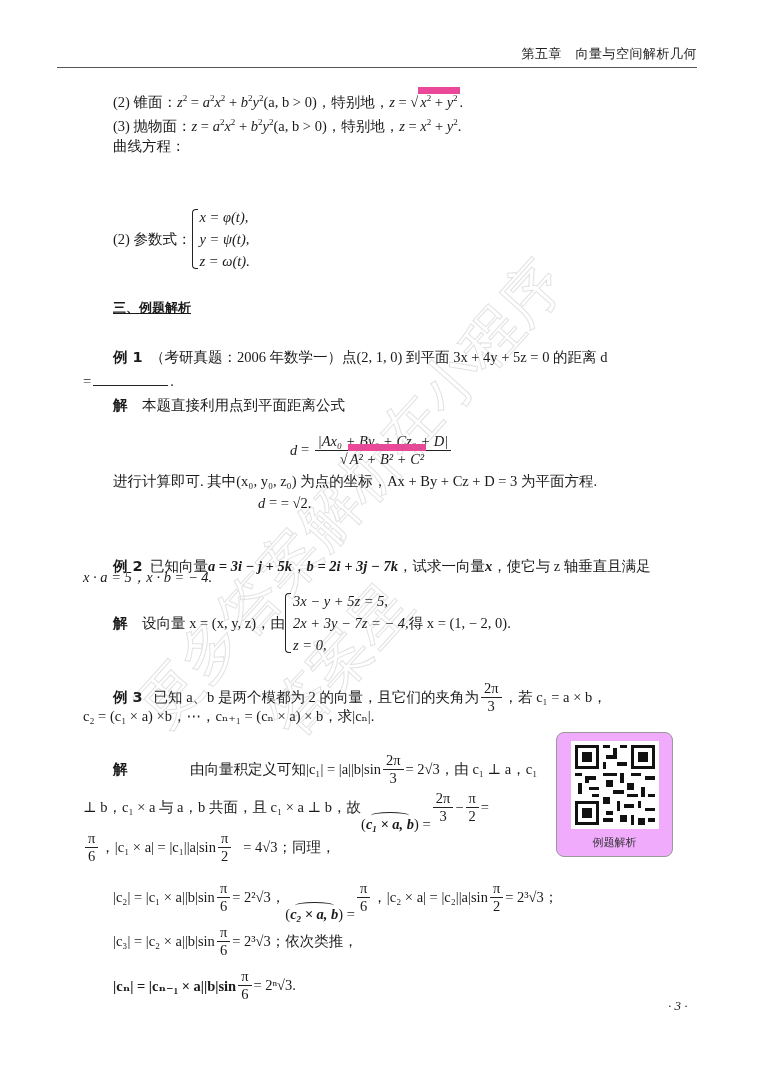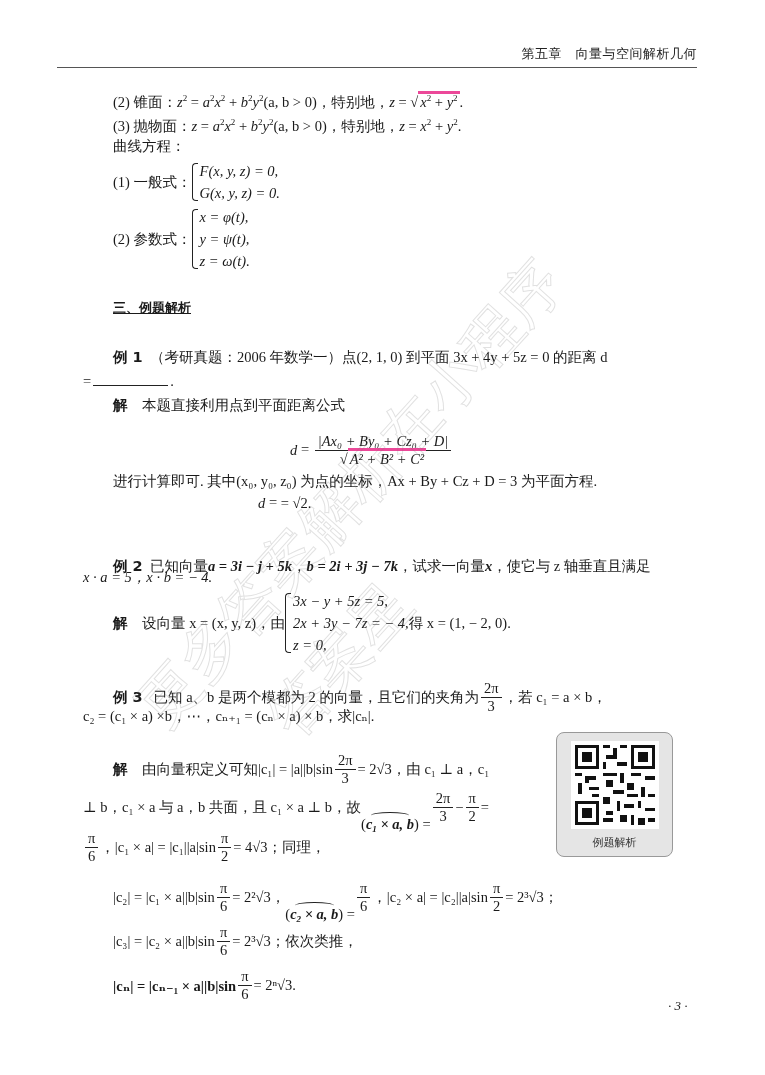--- a/index.html
+++ b/index.html
@@ -12,35 +12,35 @@
                   font-size: 13px; letter-spacing: 0.5px; color: #222; }
   .line { position: absolute; white-space: nowrap; line-height: 20px; }
   .i { font-style: italic; }
   .b { font-weight: bold; font-style: italic; }
   .sup { font-size: 9px; vertical-align: 6px; }
   .sub { font-size: 9px; vertical-align: -3px; }
   .frac { display: inline-block; vertical-align: middle; text-align: center; margin: 14px 2px; }
   .frac .num { display: block; padding: 0 3px; border-bottom: 1px solid #222; line-height: 17px; }
   .frac .den { display: block; padding: 0 3px; line-height: 17px; }
   .sqrt { display: inline-block; }
-  .sqrt .rad { border-top: 3px solid #ec4899; padding: 0 2px; }
+  .sqrt .rad { border-top: 7px solid #ec4899; padding: 0 2px; }
   .brace-sys { display: inline-block; vertical-align: middle; position: relative; padding-left: 8px; }
   .brace-sys::before { content: ""; position: absolute; left: 0; top: 3px; bottom: 3px; width: 5px;
                        border-left: 1.2px solid #222; border-top: 1.2px solid #222; border-bottom: 1.2px solid #222;
                        border-radius: 4px 0 0 4px; }
   .brace-sys .row { display: block; line-height: 22px; }
   .section-title { font-family: "DejaVu Sans", sans-serif; font-weight: bold; font-size: 13px; text-decoration: underline; }
   .ex-label { font-family: "DejaVu Sans", sans-serif; font-weight: bold; }
   .jie { font-family: "DejaVu Sans", sans-serif; font-weight: bold; }
   .blank { display: inline-block; width: 75px; border-bottom: 1px solid #222; height: 13px; margin: 0 2px; }
   .hat { position: relative; display: inline-block; margin-top: 35px; }
   .hat::before { content: ""; position: absolute; left: 10%; right: 10%; top: -4px; height: 6px;
                  border-top: 1px solid #222; border-radius: 50% 50% 0 0; }
   .qr-box { position: absolute; left: 556px; top: 732px; width: 115px; height: 123px;
-            background: #e5e5e5; border: 1px solid #999; border-radius: 8px; }
+            background: #f0abfc; border: 1px solid #999; border-radius: 8px; }
   .qr { position: absolute; left: 14px; top: 8px; width: 88px; height: 88px; background: #fff; }
   .qr-caption { position: absolute; left: 0; right: 0; bottom: 6px; text-align: center;
                 font-family: "DejaVu Sans", sans-serif; font-size: 11px; color: #333; }
   .page-num { position: absolute; left: 668px; top: 998px; font-size: 13px; font-style: italic; color: #222; }
   .watermark { position: absolute; font-family: "DejaVu Sans", sans-serif; font-size: 60px;
                color: transparent; -webkit-text-stroke: 1px rgba(120,120,120,0.22);
                transform-origin: left top; white-space: nowrap; pointer-events: none; }
 </style>
 </head>
 <body>
@@ -53,26 +53,20 @@
 
   <div class="line" style="left:113px; top:88px;">
     <span>(2) 锥面：</span><span class="i">z</span><span class="sup">2</span> = <span class="i">a</span><span class="sup">2</span><span class="i">x</span><span class="sup">2</span> + <span class="i">b</span><span class="sup">2</span><span class="i">y</span><span class="sup">2</span><span>(a, b &gt; 0)，特别地，</span><span class="i">z</span> = √<span class="sqrt"><span class="rad"><span class="i">x</span><span class="sup">2</span> + <span class="i">y</span><span class="sup">2</span></span></span>.
   </div>
 
   <div class="line" style="left:113px; top:112px;">
     <span>(3) 抛物面：</span><span class="i">z</span> = <span class="i">a</span><span class="sup">2</span><span class="i">x</span><span class="sup">2</span> + <span class="i">b</span><span class="sup">2</span><span class="i">y</span><span class="sup">2</span><span>(a, b &gt; 0)，特别地，</span><span class="i">z</span> = <span class="i">x</span><span class="sup">2</span> + <span class="i">y</span><span class="sup">2</span>.
   </div>
   <div class="line" style="left:113px; top:136px;">曲线方程：</div>
 
-  <div class="line" style="left:113px; top:160px; line-height:22px;">
-    <span style="vertical-align:middle;">(1) 一般式：</span><span class="brace-sys i">
-      <span class="row">F(x, y, z) = 0,</span>
-      <span class="row">G(x, y, z) = 0.</span>
-    </span>
-  </div>
 
   <div class="line" style="left:113px; top:206px; line-height:22px;">
     <span style="vertical-align:middle;">(2) 参数式：</span><span class="brace-sys i">
       <span class="row">x = φ(t),</span>
       <span class="row">y = ψ(t),</span>
       <span class="row">z = ω(t).</span>
     </span>
   </div>
 
   <div class="line section-title" style="left:113px; top:298px;">三、例题解析</div>
@@ -105,27 +99,27 @@
       <span class="row">z = 0,</span>
     </span><span style="vertical-align:middle;">得 x = (1, − 2, 0).</span>
   </div>
 
   <div class="line" style="left:113px; top:666px; line-height:normal;">
     <span class="ex-label" style="vertical-align:middle;">例 3</span>&nbsp;&nbsp;&nbsp;<span style="vertical-align:middle;">已知 a、b 是两个模都为 2 的向量，且它们的夹角为</span><span class="frac"><span class="num">2π</span><span class="den">3</span></span><span style="vertical-align:middle;">，若 c₁ = a × b，</span>
   </div>
   <div class="line" style="left:83px; top:706px;">c₂ = (c₁ × a) ×b，⋯，cₙ₊₁ = (cₙ × a) × b，求|cₙ|.</div>
 
   <div class="line" style="left:113px; top:738px; line-height:normal;">
-    <span class="jie" style="vertical-align:middle;">解</span>&nbsp;&nbsp;&nbsp;&nbsp;<span style="vertical-align:middle;">由向量积定义可知|c₁| = |a||b|sin</span><span class="frac"><span class="num">2π</span><span class="den">3</span></span><span style="vertical-align:middle;">= 2√3，由 c₁ ⊥ a，c₁</span>
+    <span class="jie" style="vertical-align:middle;">解</span>&nbsp;&nbsp;&nbsp;&nbsp;<span style="vertical-align:middle;margin-left:48px;">由向量积定义可知|c₁| = |a||b|sin</span><span class="frac"><span class="num">2π</span><span class="den">3</span></span><span style="vertical-align:middle;">= 2√3，由 c₁ ⊥ a，c₁</span>
   </div>
   <div class="line" style="left:83px; top:776px; line-height:normal;">
     <span style="vertical-align:middle;">⊥ b，c₁ × a 与 a，b 共面，且 c₁ × a ⊥ b，故</span><span style="vertical-align:middle;">(<span class="hat b">c<span class="sub">1</span> × a, b</span>) =</span><span class="frac"><span class="num">2π</span><span class="den">3</span></span><span style="vertical-align:middle;">−</span><span class="frac"><span class="num">π</span><span class="den">2</span></span><span style="vertical-align:middle;">=</span>
   </div>
   <div class="line" style="left:83px; top:816px; line-height:normal;">
-    <span class="frac"><span class="num">π</span><span class="den">6</span></span><span style="vertical-align:middle;">，|c₁ × a| = |c₁||a|sin</span><span class="frac"><span class="num">π</span><span class="den">2</span></span><span style="vertical-align:middle;">= 4√3；同理，</span>
+    <span class="frac"><span class="num">π</span><span class="den">6</span></span><span style="vertical-align:middle;">，|c₁ × a| = |c₁||a|sin</span><span class="frac"><span class="num">π</span><span class="den">2</span></span><span style="vertical-align:middle;margin-left:10px;">= 4√3；同理，</span>
   </div>
   <div class="line" style="left:113px; top:866px; line-height:normal;">
     <span style="vertical-align:middle;">|c₂| = |c₁ × a||b|sin</span><span class="frac"><span class="num">π</span><span class="den">6</span></span><span style="vertical-align:middle;">= 2²√3，</span><span style="vertical-align:middle;">(<span class="hat b">c<span class="sub">2</span> × a, b</span>) =</span><span class="frac"><span class="num">π</span><span class="den">6</span></span><span style="vertical-align:middle;">，|c₂ × a| = |c₂||a|sin</span><span class="frac"><span class="num">π</span><span class="den">2</span></span><span style="vertical-align:middle;">= 2³√3；</span>
   </div>
   <div class="line" style="left:113px; top:910px; line-height:normal;">
     <span style="vertical-align:middle;">|c₃| = |c₂ × a||b|sin</span><span class="frac"><span class="num">π</span><span class="den">6</span></span><span style="vertical-align:middle;">= 2³√3；依次类推，</span>
   </div>
   <div class="line" style="left:113px; top:954px; line-height:normal;">
     <span style="vertical-align:middle;font-weight:bold;">|cₙ| = |cₙ₋₁ × a||b|sin</span><span class="frac"><span class="num">π</span><span class="den">6</span></span><span style="vertical-align:middle;">= 2ⁿ√3.</span>
   </div>

